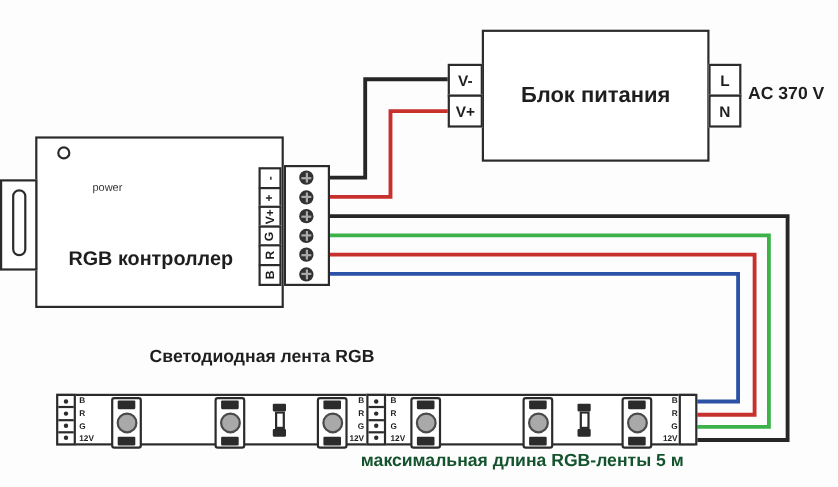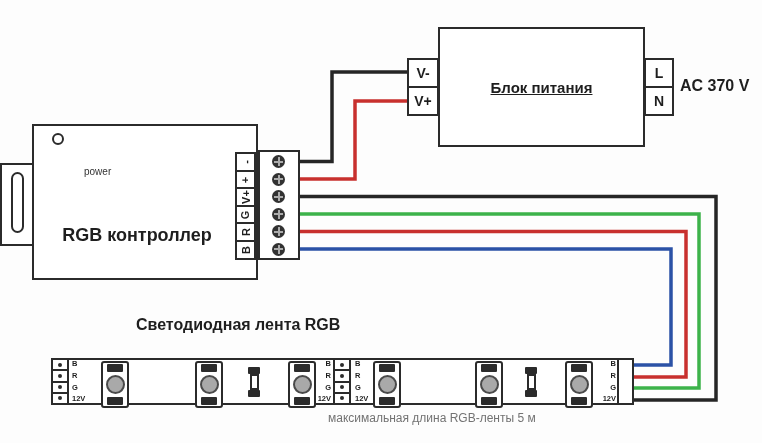--- a/index.html
+++ b/index.html
@@ -6,21 +6,21 @@
   .canvas{
     position:relative;width:762px;height:443px;background:#fdfdfd;
     font-family:"Liberation Sans",sans-serif;color:#1e1e1e;overflow:hidden;
   }
   .abs{position:absolute;box-sizing:border-box;}
   .box{position:absolute;box-sizing:border-box;border:2px solid #2b2b2b;background:#fff;}
   .center{display:flex;align-items:center;justify-content:center;}
   svg.wires{position:absolute;left:0;top:0;width:762px;height:443px;pointer-events:none;}
 
   
-  .psu-label{font-size:15px;font-weight:bold;text-decoration:underline;}
+  .psu-label{font-size:20px;font-weight:bold;}
   .term{font-size:14px;font-weight:bold;}
   .mains{font-size:16px;font-weight:bold;}
 
   
   .ctrl-label{font-size:18px;font-weight:bold;text-align:center;}
   .pwr-dot{width:12px;height:12px;border:2px solid #2b2b2b;border-radius:50%;background:#fff;}
   .pwr-txt{font-size:10px;color:#333;}
   .tcell{width:21px;height:20px;border:2px solid #2b2b2b;background:#fff;
          display:flex;align-items:center;justify-content:center;}
   .tcell span{transform:rotate(-90deg);font-weight:bold;font-size:11px;white-space:nowrap;}
@@ -37,21 +37,21 @@
   .rowlabels{display:flex;flex-direction:column;height:47px;}
   .rowlabels span{flex:1;display:flex;align-items:center;font-size:7.5px;font-weight:bold;line-height:1;}
   .rowlabels.alignr span{justify-content:flex-end;}
   .led{position:absolute;top:361px;width:22px;height:41px;border:2px solid #2b2b2b;border-radius:3px;
        background:#fff;display:flex;flex-direction:column;align-items:center;justify-content:space-between;padding:1px;}
   .led-bar{width:16px;height:8px;background:#2b2b2b;border-radius:1px;}
   .led-dome{width:15px;height:15px;border-radius:50%;background:#a9a9a9;border:2px solid #4a4a4a;margin:-3px 0;}
   .res{position:absolute;top:367px;width:12px;height:30px;display:flex;flex-direction:column;align-items:center;}
   .res-cap{width:12px;height:7px;background:#2b2b2b;border-radius:1px;}
   .res-body{width:9px;height:16px;border:2px solid #2b2b2b;background:#fff;box-sizing:border-box;}
-  .note{font-size:12px;font-weight:normal;color:#737373;}
+  .note{font-size:16px;font-weight:bold;color:#14532d;}
 </style>
 </head>
 <body>
 
 <div class="canvas">
 
   <svg class="wires">
     <path d="M285,161.5 L332,161.5 L332,72 L408,72" stroke="#262626" stroke-width="3.5" fill="none"></path>
     <path d="M285,179 L355,179 L355,101 L408,101" stroke="#c8302e" stroke-width="3.5" fill="none"></path>
     <path d="M285,196.5 L716,196.5 L716,400 L630,400" stroke="#262626" stroke-width="3.5" fill="none"></path>

